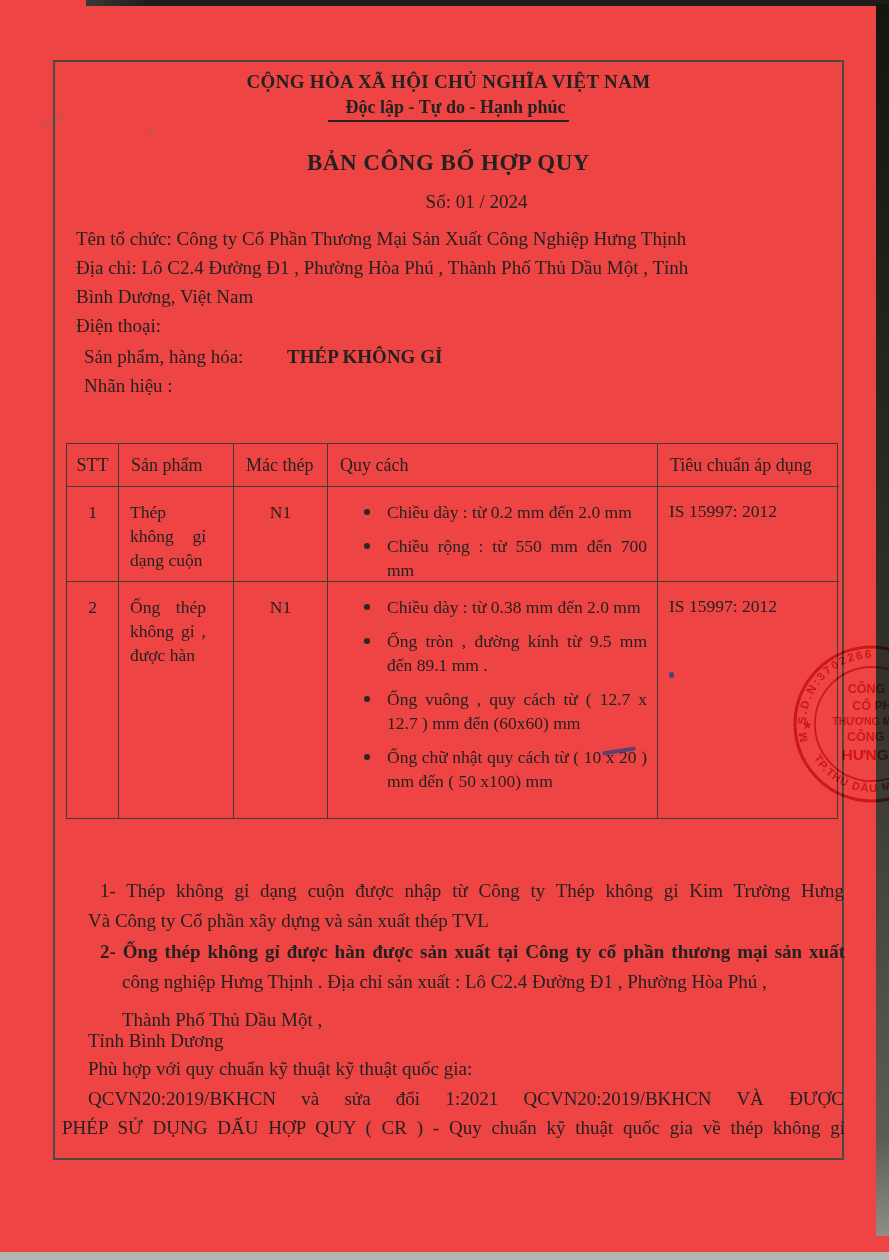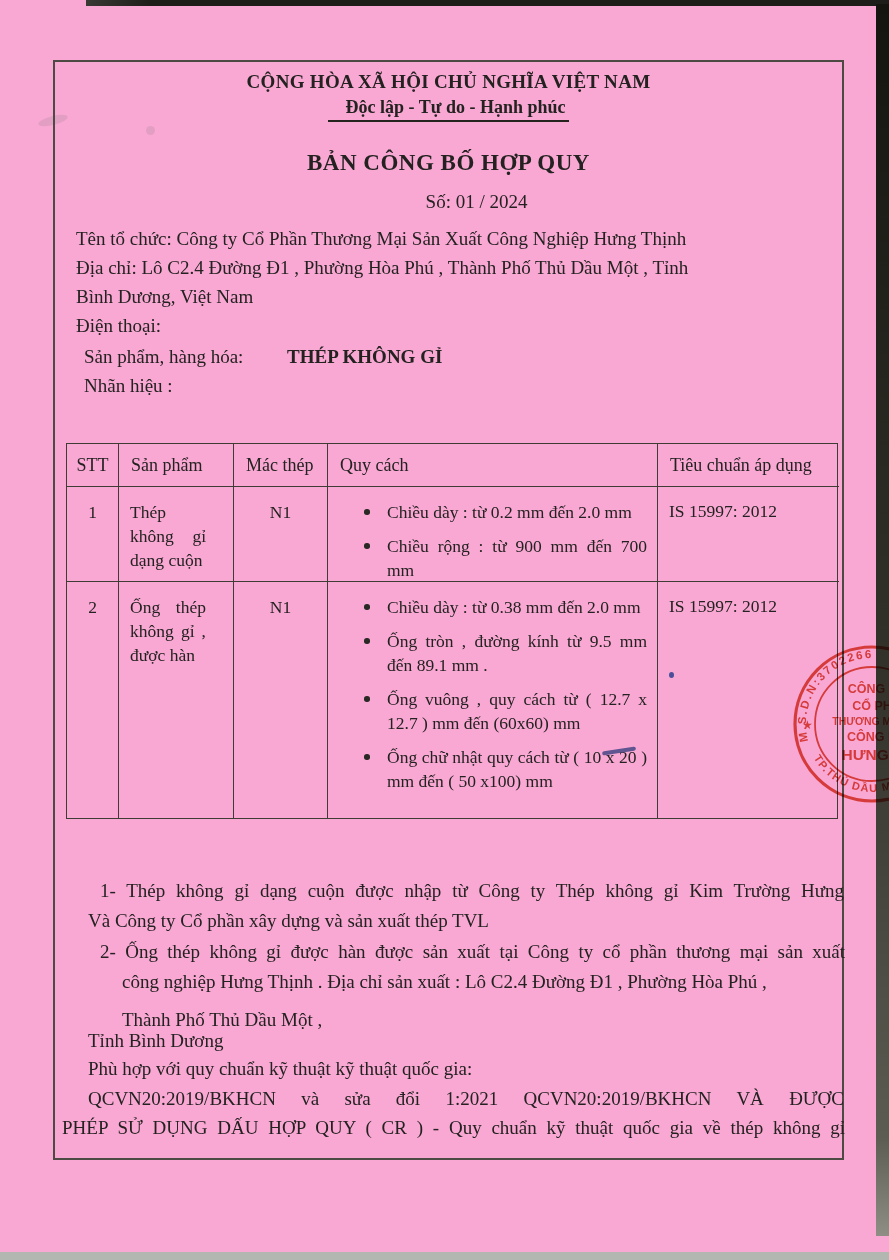--- a/index.html
+++ b/index.html
@@ -1,16 +1,16 @@
 <!DOCTYPE html>
 <html><head>
 <meta charset="utf-8">
 <style>
   html,body{margin:0;padding:0;background:#ffffff;}
-  .page{position:relative;width:889px;height:1260px;background:#f9a8d4;overflow:hidden;
+  .page{position:relative;width:889px;height:1260px;background:#ef4444;overflow:hidden;
         font-family:"Liberation Serif","DejaVu Serif",serif;color:#242220;}
   
   .art-top{position:absolute;left:86px;top:0;width:803px;height:6px;
            background:linear-gradient(90deg,#3a3a35,#1d1d19 8%,#1d1d19);}
   .art-right{position:absolute;left:876px;top:4px;width:13px;height:1232px;
              background:linear-gradient(180deg,#15150f,#33332c 55%,#5c5c53 92%,#8e8e85);}
   .art-bottom{position:absolute;left:0;top:1252px;width:889px;height:8px;background:#b3b7b1;}
   .speck{position:absolute;background:rgba(110,110,105,.16);border-radius:50%;}
   .sp1{left:38px;top:116px;width:30px;height:9px;transform:rotate(-14deg);}
   .sp2{left:146px;top:126px;width:9px;height:9px;}
@@ -49,21 +49,21 @@
   .td.tc{padding:12px 4px 0 11px;}
   .bullet-item{display:flex;margin-bottom:10px;}
   .dot{flex:none;width:27px;}
   .dot i{display:block;width:5.5px;height:5.5px;border-radius:50%;background:#2a2824;margin:9px 0 0 4px;}
   .btext{flex:1;text-align:justify;}
   
   .note{position:absolute;font-size:19px;white-space:nowrap;}
   .note.wide{white-space:normal;text-align:justify;text-align-last:justify;}
   .n0{left:100px;top:880px;width:744px;}
   .n1{left:88px;top:910px;}
-  .n2{left:100px;top:941px;width:745px;}
+  .n2{left:100px;top:941px;width:745px;font-weight:bold;}
   .n3{left:122px;top:971px;}
   .n4{left:122px;top:1001px;margin-top:8px;}
   .n5{left:88px;top:1030px;}
   .n6{left:88px;top:1058px;}
   .n7{left:88px;top:1088px;width:756px;}
   .n8{left:62px;top:1117px;width:783px;}
   
   .stamp{position:absolute;left:770px;top:622px;mix-blend-mode:multiply;opacity:.92;}
   .stamp text{font-family:"Liberation Sans","DejaVu Sans",sans-serif;font-weight:700;fill:#d94b37;}
   
@@ -121,21 +121,21 @@
       <div class="bullet-item">
         <span class="dot">
             <i></i>
           </span>
         <span class="btext">Chiều dày : từ 0.2 mm đến 2.0 mm</span>
       </div>
       <div class="bullet-item">
         <span class="dot">
             <i></i>
           </span>
-        <span class="btext">Chiều rộng : từ 900 mm đến 700 mm</span>
+        <span class="btext">Chiều rộng : từ 550 mm đến 700 mm</span>
       </div>
     </div>
     <div class="cell td tc last-col">IS 15997: 2012</div>
 
     <div class="cell td c last-row">2</div>
     <div class="cell td sp last-row">Ống thép không gỉ , được hàn</div>
     <div class="cell td c last-row">N1</div>
     <div class="cell td qc last-row">
       <div class="bullet-item">
         <span class="dot">

